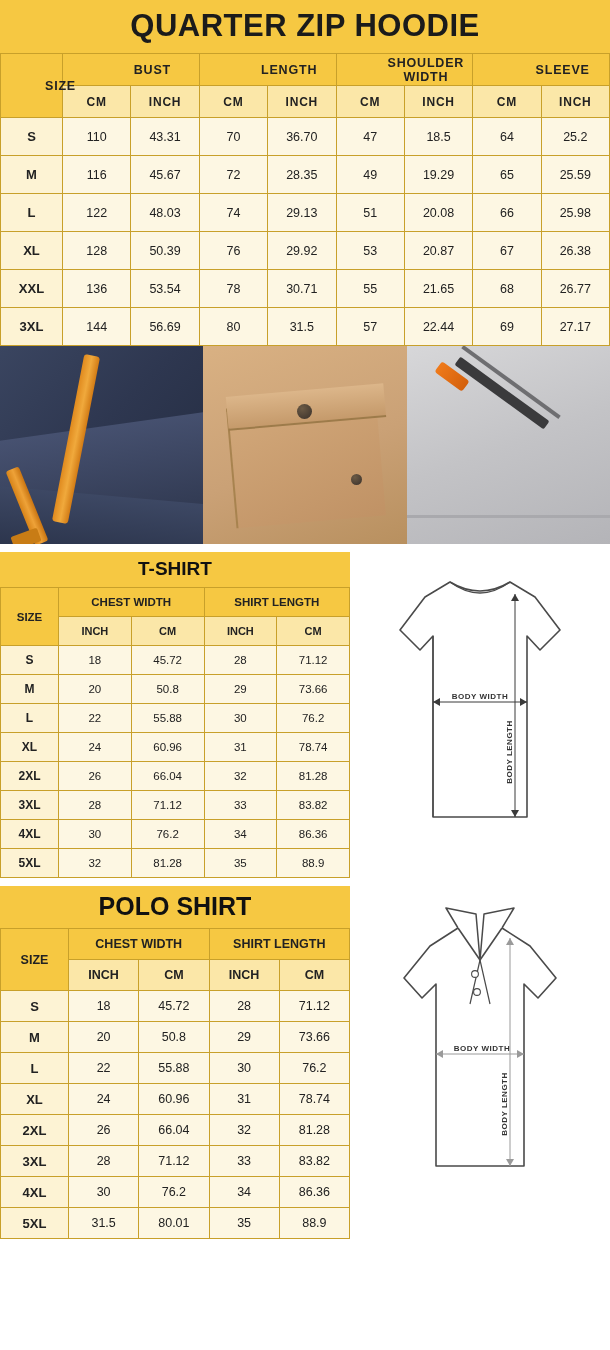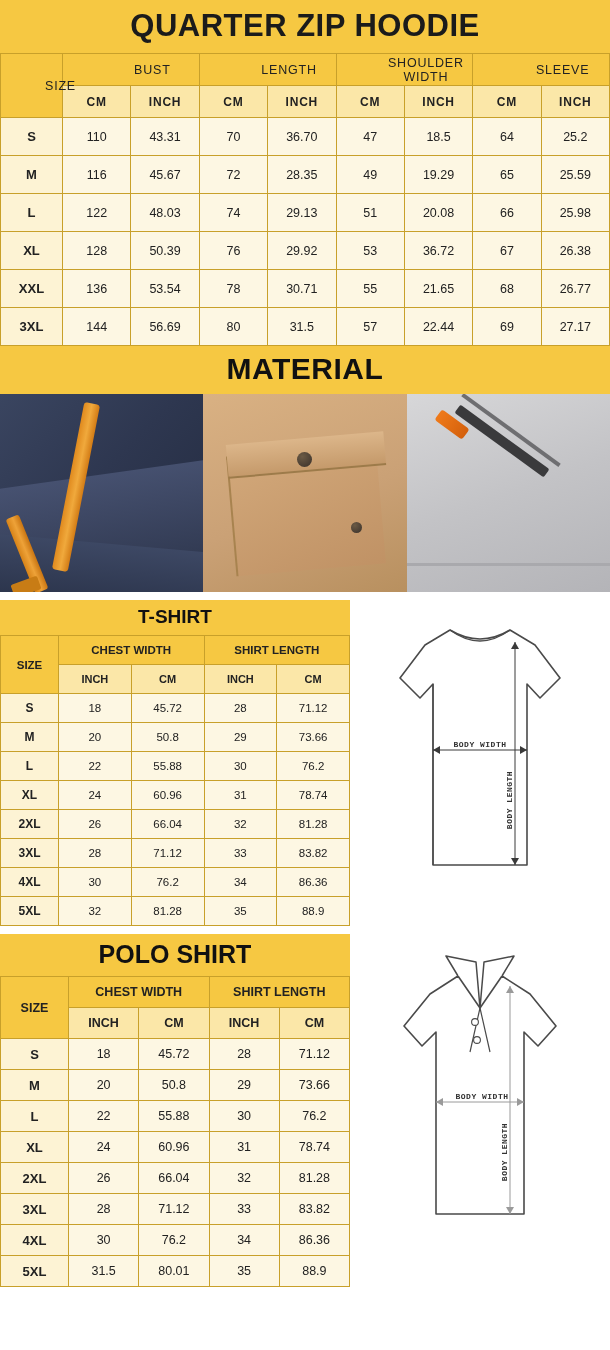--- a/index.html
+++ b/index.html
@@ -29,21 +29,21 @@
   table.sz td, table.sz th {
     border: 1px solid #c8a02a;
     text-align: center;
     vertical-align: middle;
     font-size: 12px;
     color: #222;
   }
   .hoodie-table td, .hoodie-table th { height: 38px; }
   .hoodie-table .hdr {
     background: #f6c842;
-    font-weight: normal;
+    font-weight: bold;
     font-size: 12.5px;
     letter-spacing: 0.8px;
     height: 32px;
     padding-left: 44px;
   }
   .hoodie-table .sub {
     background: #fbe7a8;
     font-weight: bold;
     font-size: 12px;
     letter-spacing: 0.8px;
@@ -133,21 +133,21 @@
     position: absolute; left: 28px; top: 24px; width: 34px; height: 13px;
     background: linear-gradient(90deg,#ef7a1a,#d4600c); transform: rotate(36deg); border-radius: 3px;
   }
   .mat-grey .hem {
     position: absolute; left: 0; bottom: 26px; width: 100%; height: 3px; background: #a9a9ad;
   }
 
   
   .block { display: flex; width: 100%; margin-top: 8px; }
   .block .tbl { width: 350px; }
-  .block .fig { flex: 1; position: relative; font-family: Liberation Mono, monospace; }
+  .block .fig { flex: 1; position: relative; }
 
   .sec-title {
     background: #f6c842;
     text-align: center;
     font-size: 19px;
     font-weight: bold;
     padding: 6px 0 7px 0;
     color: #111;
   }
   .polo-title { font-size: 25px; }
@@ -232,21 +232,21 @@
         <td class="datacell">66</td>
         <td class="datacell">25.98</td>
       </tr>
       <tr>
         <td class="sizecell">XL</td>
         <td class="datacell">128</td>
         <td class="datacell">50.39</td>
         <td class="datacell">76</td>
         <td class="datacell">29.92</td>
         <td class="datacell">53</td>
-        <td class="datacell">36.72</td>
+        <td class="datacell">20.87</td>
         <td class="datacell">67</td>
         <td class="datacell">26.38</td>
       </tr>
       <tr>
         <td class="sizecell">XXL</td>
         <td class="datacell">136</td>
         <td class="datacell">53.54</td>
         <td class="datacell">78</td>
         <td class="datacell">30.71</td>
         <td class="datacell">55</td>
@@ -261,21 +261,20 @@
         <td class="datacell">80</td>
         <td class="datacell">31.5</td>
         <td class="datacell">57</td>
         <td class="datacell">22.44</td>
         <td class="datacell">69</td>
         <td class="datacell">27.17</td>
       </tr>
     </tbody>
   </table>
 
-  <div class="material-title">MATERIAL</div>
   <div class="material-row">
     <div class="mat mat-navy">
       <div class="fold1"></div>
         <div class="fold2"></div>
       <div class="string"></div>
         <div class="string2"></div>
         <div class="tip"></div>
     </div>
     <div class="mat mat-tan">
       <div class="pocket"></div>

